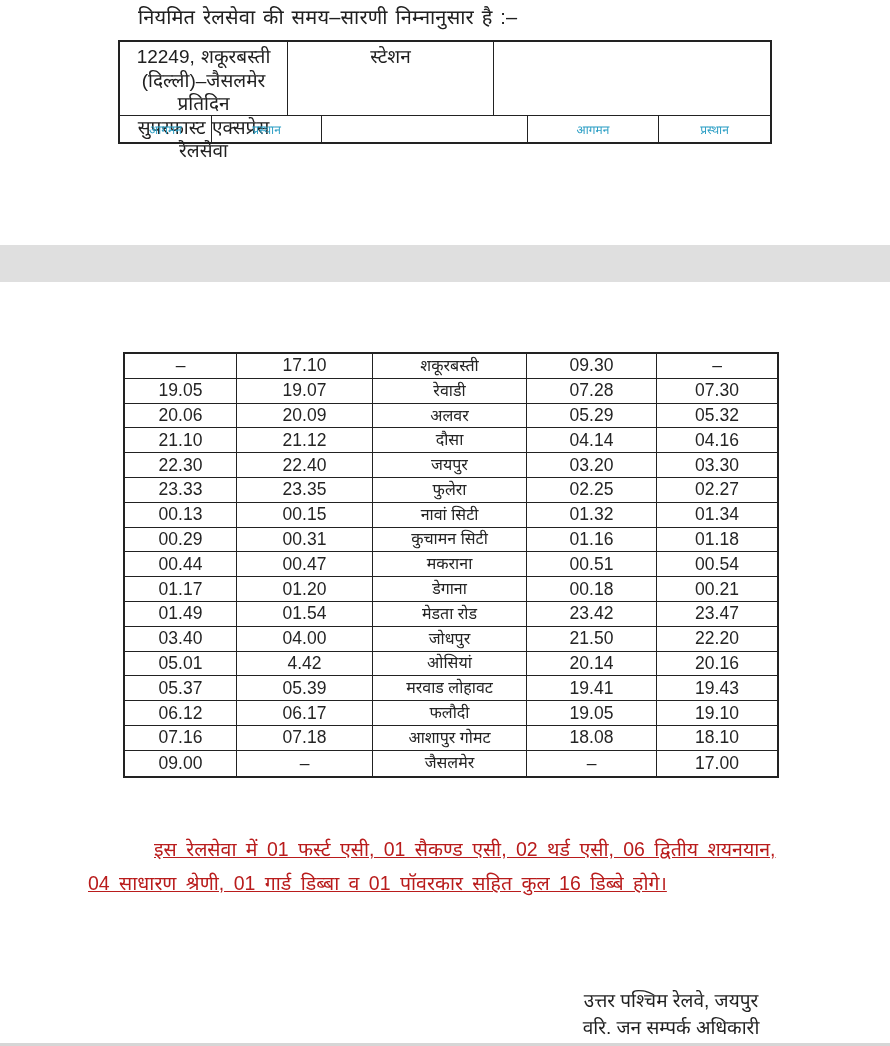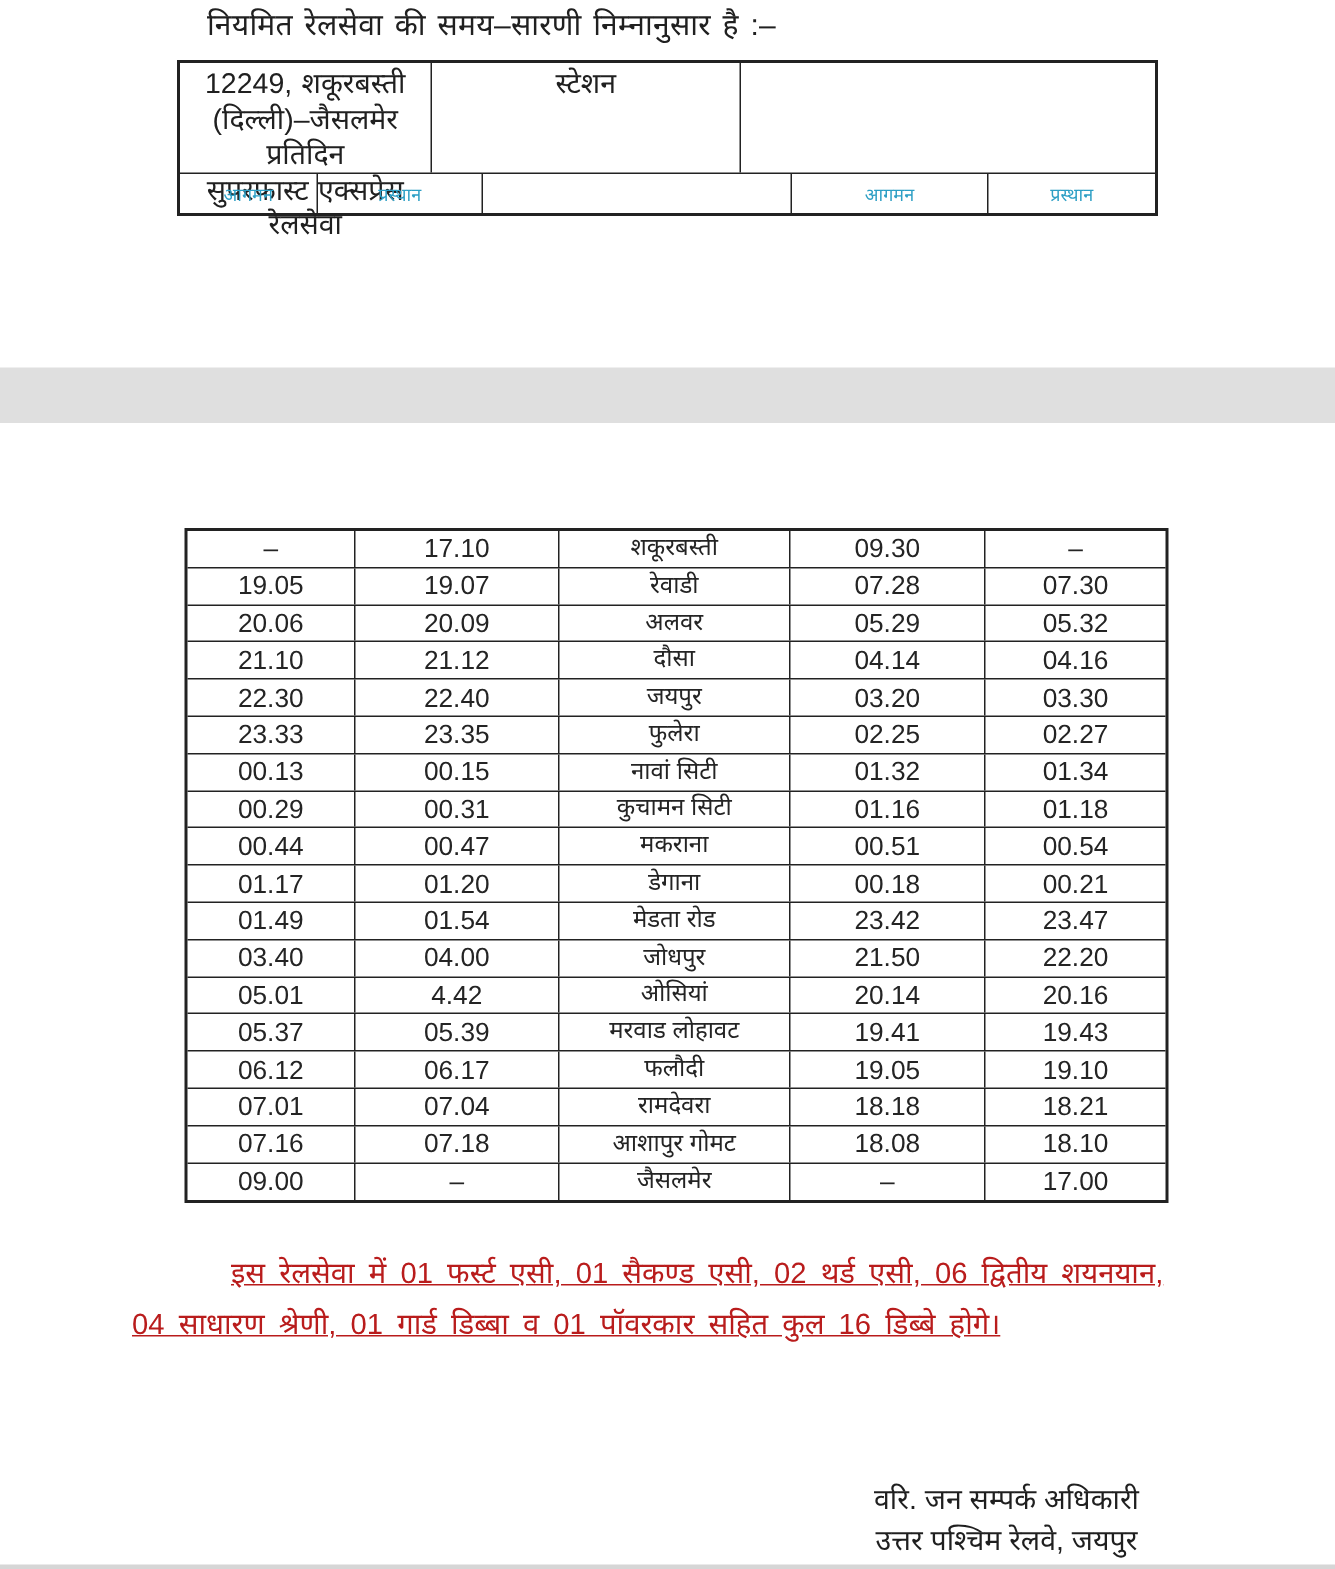--- a/index.html
+++ b/index.html
@@ -213,27 +213,20 @@
     </div>
 
     <div class="trow">
       <div class="tc c1">06.12</div>
       <div class="tc c2">06.17</div>
       <div class="tc c3">फलौदी</div>
       <div class="tc c4">19.05</div>
       <div class="tc c5">19.10</div>
     </div>
 
-    <div class="trow">
-      <div class="tc c1">07.01</div>
-      <div class="tc c2">07.04</div>
-      <div class="tc c3">रामदेवरा</div>
-      <div class="tc c4">18.18</div>
-      <div class="tc c5">18.21</div>
-    </div>
 
     <div class="trow">
       <div class="tc c1">07.16</div>
       <div class="tc c2">07.18</div>
       <div class="tc c3">आशापुर गोमट</div>
       <div class="tc c4">18.08</div>
       <div class="tc c5">18.10</div>
     </div>
 
     <div class="trow">
@@ -245,19 +238,19 @@
     </div>
   </div>
   </div>
 
   <div class="note">
     <div class="l1">इस रेलसेवा में 01 फर्स्ट एसी, 01 सैकण्ड एसी, 02 थर्ड एसी, 06 द्वितीय शयनयान,</div>
     <div class="l2">04 साधारण श्रेणी, 01 गार्ड डिब्बा व 01 पॉवरकार सहित कुल 16 डिब्बे होगे।</div>
   </div>
 
   <div class="sig">
+    <div>उत्तर पश्चिम रेलवे, जयपुर</div>
     <div>वरि. जन सम्पर्क अधिकारी</div>
-    <div>उत्तर पश्चिम रेलवे, जयपुर</div>
   </div>
 
   <div class="bottom-line"></div>
 
 </div>
 
 </body></html>

